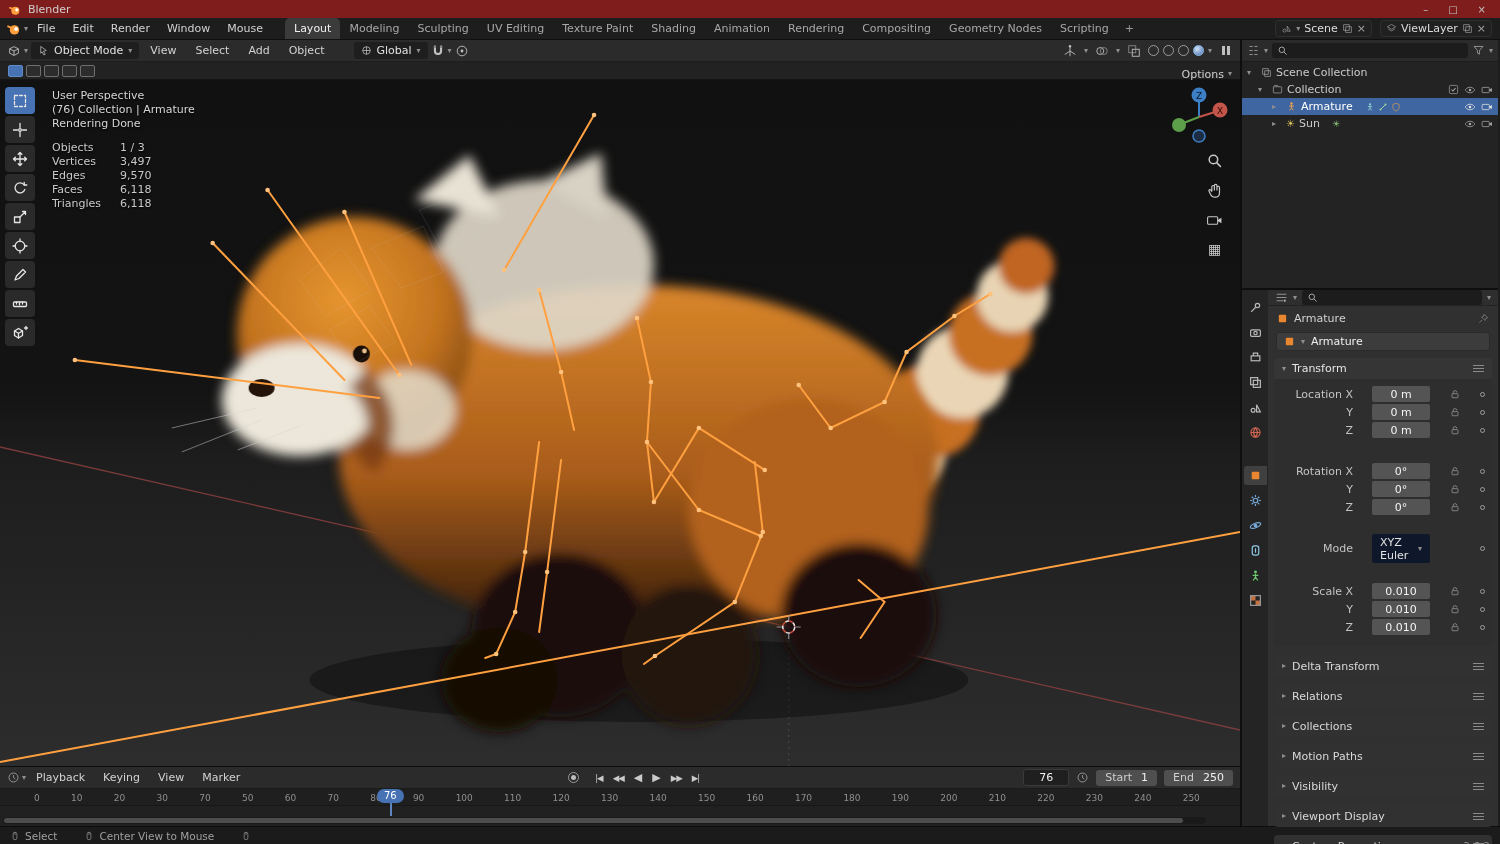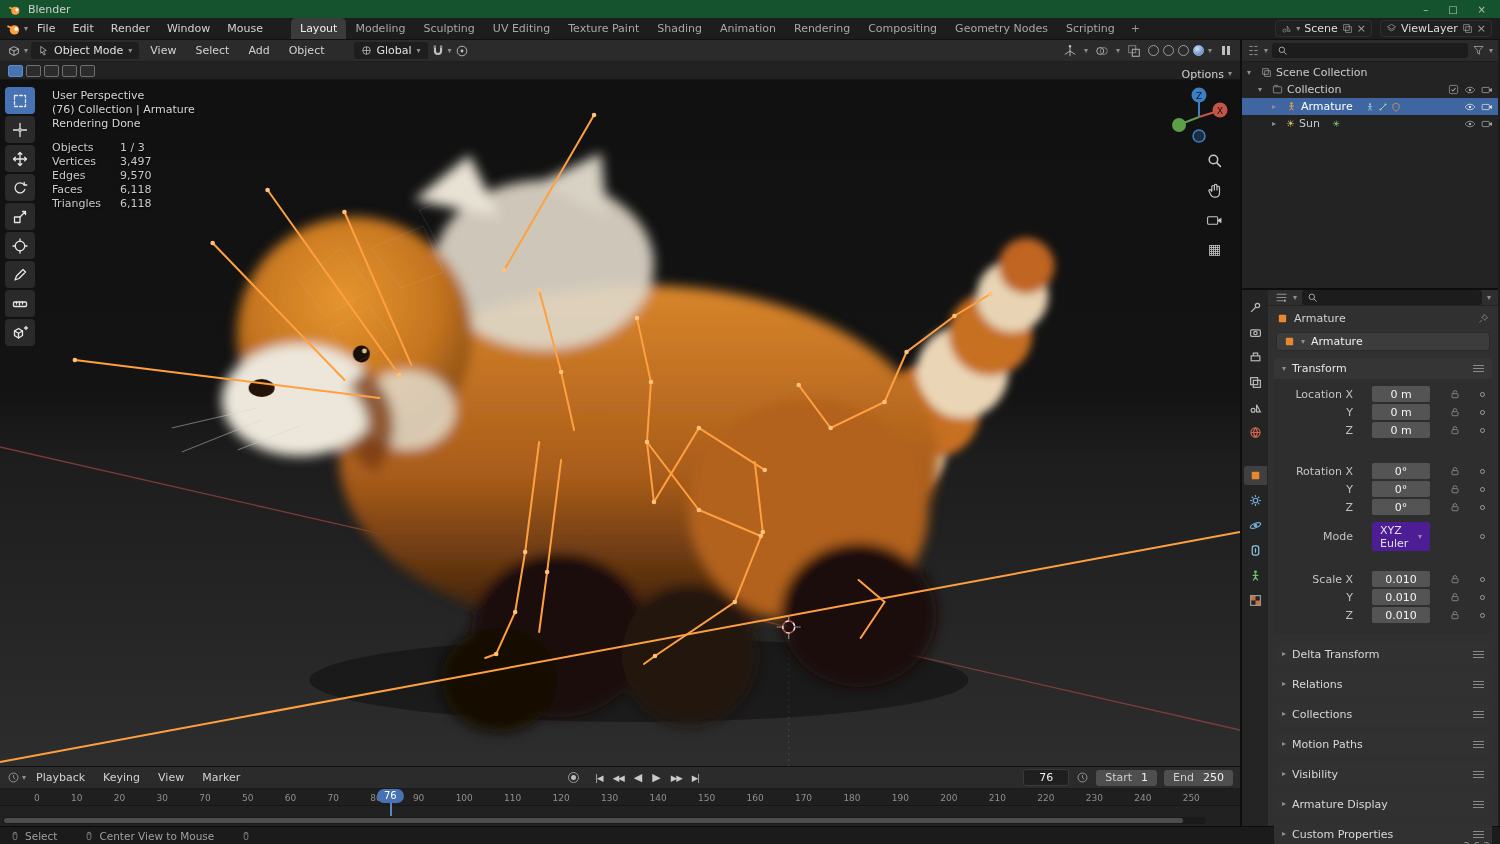--- a/index.html
+++ b/index.html
@@ -2,30 +2,30 @@
 <html><head>
 <meta charset="utf-8">
 <style>
   * { box-sizing: border-box; margin: 0; padding: 0; }
   html,body { width:1500px; height:844px; overflow:hidden; }
   body { font-family:"DejaVu Sans","Liberation Sans",sans-serif; font-size:11px; color:#c7c7c7; background:#1d1d1d; }
   svg { display:block; }
   .ic { width:13px; height:13px; color:#a8a8a8; flex:none; }
 
   
-  .titlebar { height:18px; background:#14532d; display:flex; align-items:center; padding:0 8px; gap:7px; color:#cfcfcf; }
+  .titlebar { height:18px; background:#7f1d1d; display:flex; align-items:center; padding:0 8px; gap:7px; color:#cfcfcf; }
   .win-controls { margin-left:auto; display:flex; gap:20px; color:#c0c0c0; font-size:10px; padding-right:6px; }
   .win-controls span { cursor:default; }
 
   
   .topbar { height:22px; background:#1d1d1d; display:flex; align-items:flex-end; padding:0 4px; border-bottom:1px solid #101010; }
   .topbar-left { display:flex; align-items:center; height:100%; gap:1px; }
   .menu { padding:3px 8px; color:#d2d2d2; border-radius:3px; }
   .chev { color:#8f8f8f; font-size:8px; line-height:1; }
-  .tabs { display:flex; margin-left:20px; height:100%; align-items:flex-end; }
+  .tabs { display:flex; margin-left:14px; height:100%; align-items:flex-end; }
   .tab { padding:4px 9px 4px; color:#a8a8a8; border-radius:5px 5px 0 0; white-space:nowrap; }
   .tab.active { background:#3b3b3b; color:#efefef; }
   .tab.add { color:#9a9a9a; padding:4px 7px; }
   .topbar-right { margin-left:auto; display:flex; gap:8px; align-items:center; height:100%; padding-right:4px; }
   .selector { display:flex; align-items:center; gap:4px; background:#202020; border:1px solid #2e2e2e; border-radius:3px; padding:1px 5px; color:#dcdcdc; }
   .selector .mini { width:11px; height:11px; color:#9f9f9f; }
 
   
   .workarea { display:flex; height:786px; }
   .leftcol { width:1242px; display:flex; flex-direction:column; border-right:2px solid #0e0e0e; }
@@ -108,21 +108,21 @@
   .pr-header { height:24px; display:flex; align-items:center; gap:5px; padding:0 7px; background:#2e2e2e; border-bottom:1px solid #222; }
   .crumb { display:flex; align-items:center; gap:6px; padding:6px 9px 2px; color:#d2d2d2; }
   .pin { margin-left:auto; color:#8f8f8f; }
   .nameblock { display:flex; align-items:center; gap:5px; margin:5px 8px 7px; }
   .namefield { flex:1; background:#3c3c3c; border:1px solid #2a2a2a; border-radius:3px; padding:2px 7px; color:#efefef; display:flex; align-items:center; gap:6px; }
   .panel-h { display:flex; align-items:center; gap:6px; background:#353535; margin:0 6px; padding:4px 8px; border-radius:4px 4px 0 0; color:#e4e4e4; }
   .panel-body { background:#2e2e2e; margin:0 6px 5px; padding:5px 7px 9px; border-radius:0 0 4px 4px; }
   .prow { display:flex; align-items:center; gap:19px; margin:2px 0; }
   .plabel { width:72px; text-align:right; color:#c3c3c3; flex:none; }
   .pfield { flex:1; background:#545454; border-radius:2px; text-align:center; color:#f4f4f4; padding:1.5px 4px; min-width:0; }
-  .pfield.ddl { background:#4c1d95; display:flex; justify-content:space-between; align-items:center; text-align:left; padding:1.5px 8px; color:#e2e2e2; }
+  .pfield.ddl { background:#0f172a; display:flex; justify-content:space-between; align-items:center; text-align:left; padding:1.5px 8px; color:#e2e2e2; }
   .lockw { width:12px; height:12px; color:#9c9c9c; flex:none; }
   .adot { width:5px; height:5px; border:1px solid #9c9c9c; border-radius:50%; flex:none; }
   .psection { display:flex; align-items:center; gap:6px; background:#313131; margin:4px 6px; padding:4.5px 8px; border-radius:4px; color:#d8d8d8; }
   .grip { margin-left:auto; width:11px; height:7px; background:repeating-linear-gradient(to bottom,#8a8a8a 0 1px,transparent 1px 3px); }
 </style>
 </head>
 <body>
 
 <svg width="0" height="0" style="position:absolute" aria-hidden="true">
   <defs>
@@ -872,21 +872,21 @@
               <span class="adot"></span>
             </div>
           <div class="prow">
               <span class="plabel">Z</span>
               <span class="pfield">0°</span>
               <svg class="lockw">
                 <use href="#sy-lock"></use>
               </svg>
               <span class="adot"></span>
             </div>
-          <div class="prow" style="margin-top:7px">
+          <div class="prow" style="margin-top:19px">
             <span class="plabel">Mode</span>
             <span class="pfield ddl">
                 <span>XYZ Euler</span>
                 <span class="chev">▾</span>
               </span>
             <span style="width:12px"></span>
               <span class="adot"></span>
           </div>
           <div class="prow" style="margin-top:20px">
               <span class="plabel">Scale X</span>
@@ -934,21 +934,21 @@
             <span>Motion Paths</span>
             <span class="grip"></span>
           </div>
         <div class="psection">
             <span class="chev">▸</span>
             <span>Visibility</span>
             <span class="grip"></span>
           </div>
         <div class="psection">
             <span class="chev">▸</span>
-            <span>Armature Display</span>
+            <span>Viewport Display</span>
             <span class="grip"></span>
           </div>
         <div class="psection">
             <span class="chev">▸</span>
             <span>Custom Properties</span>
             <span class="grip"></span>
           </div>
       </div>
     </div>
   </div>

